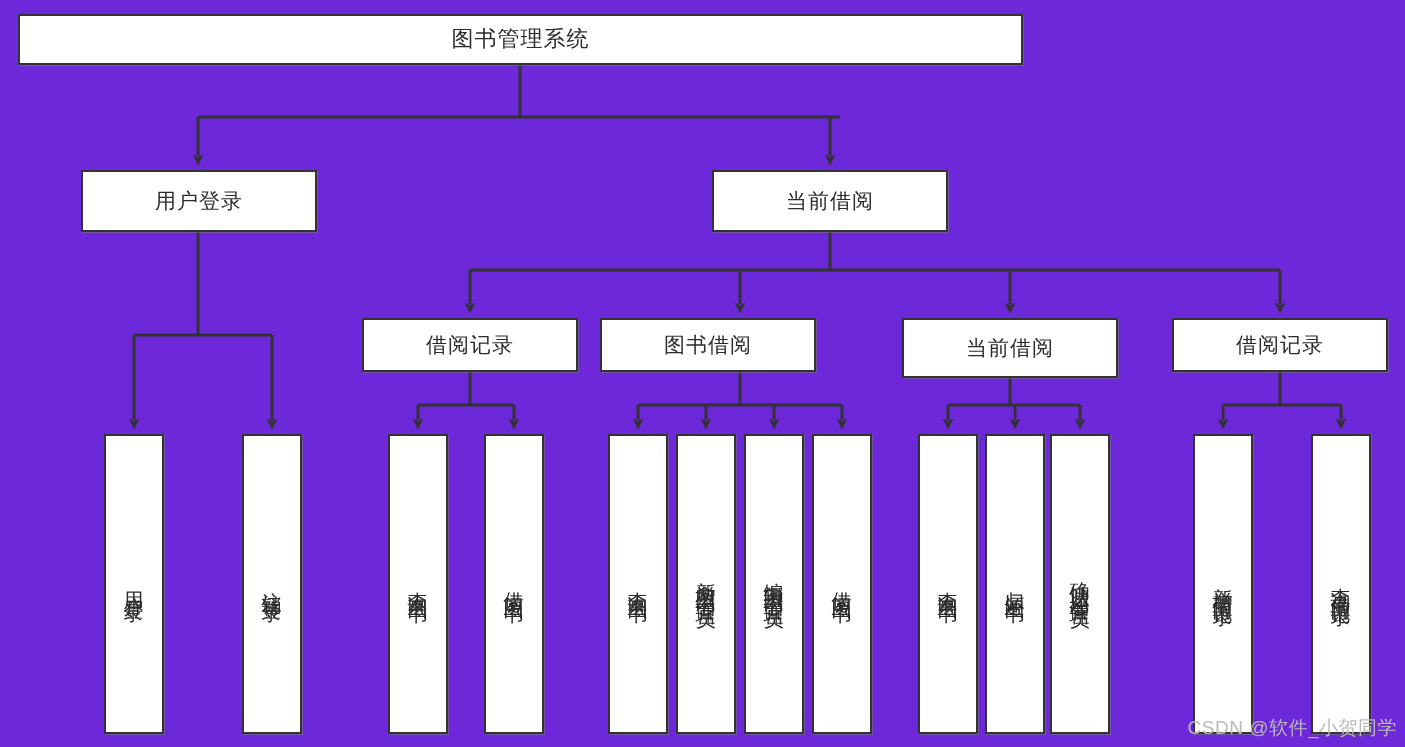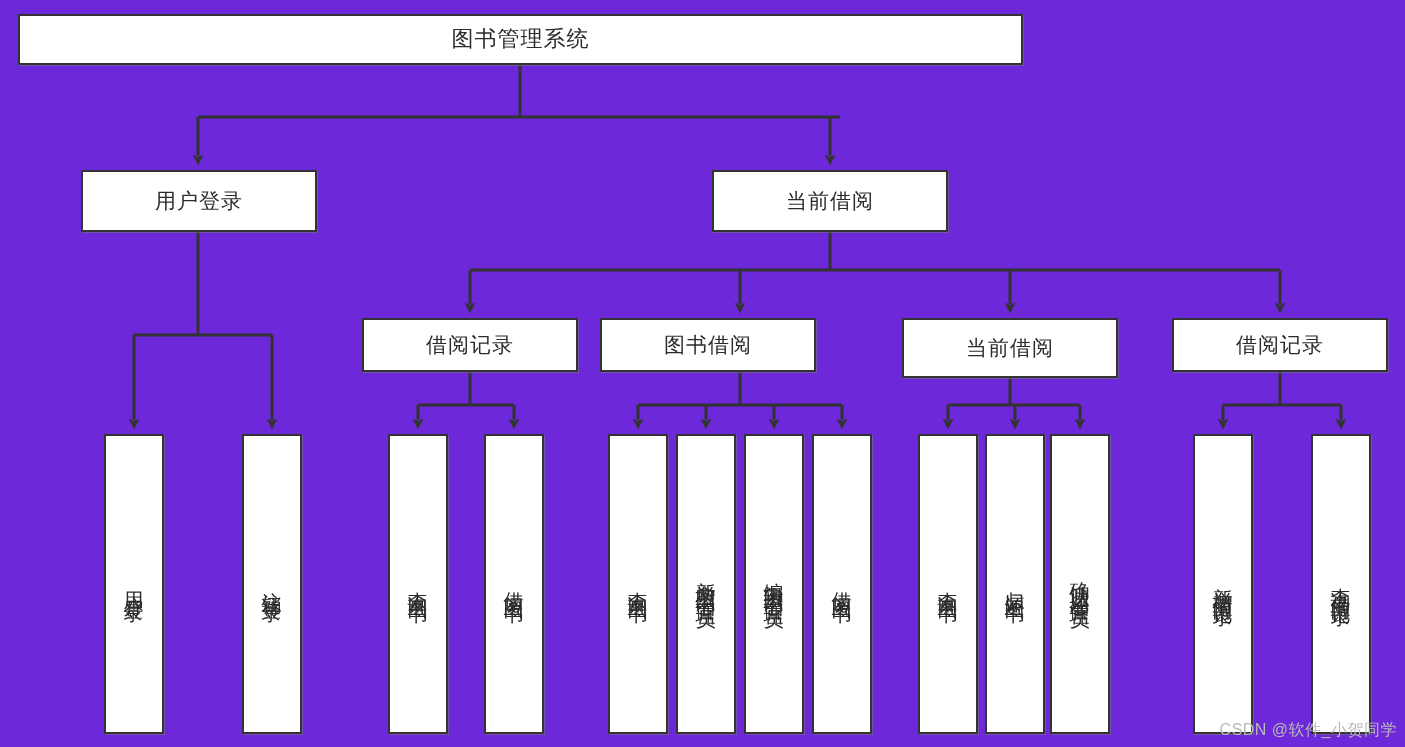--- a/index.html
+++ b/index.html
@@ -43,21 +43,21 @@
     letter-spacing:4px;
     font-size:20px;
     white-space:normal;
     max-height:100%;
   }
   .node.root .lbl{font-size:22px;}
   .watermark{
     position:absolute;
     right:8px;
     bottom:6px;
-    font-size:16px;
+    font-size:19px;
     color:#b9b9b9;
     white-space:nowrap;
     letter-spacing:.5px;
   }
 </style>
 </head>
 <body>
 
 <div id="stage">
 

